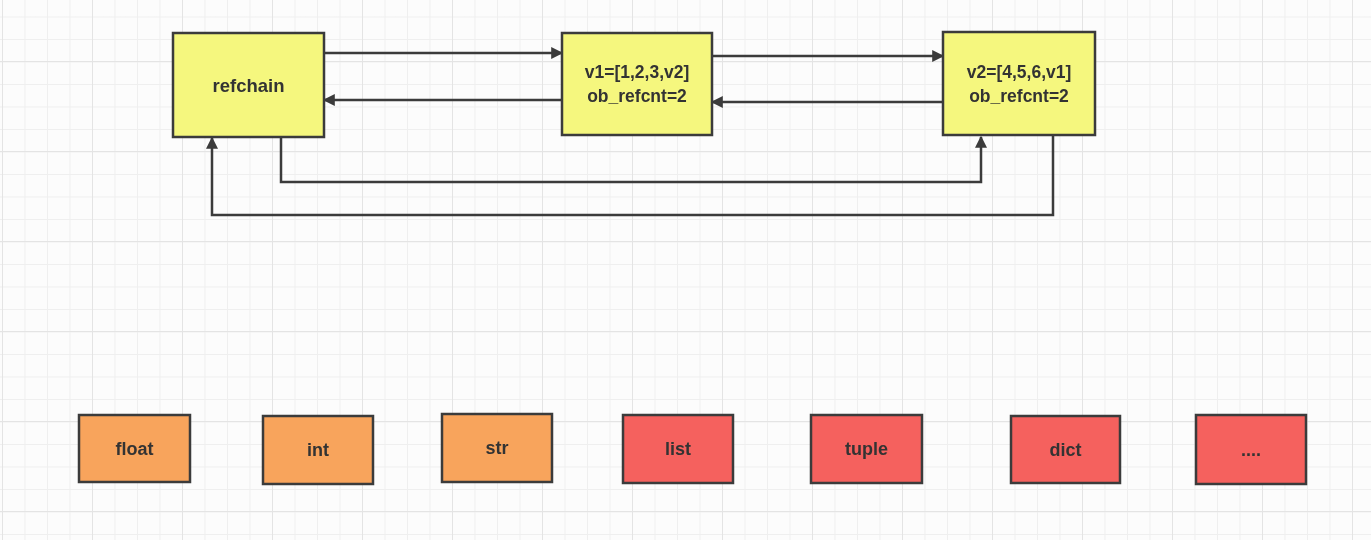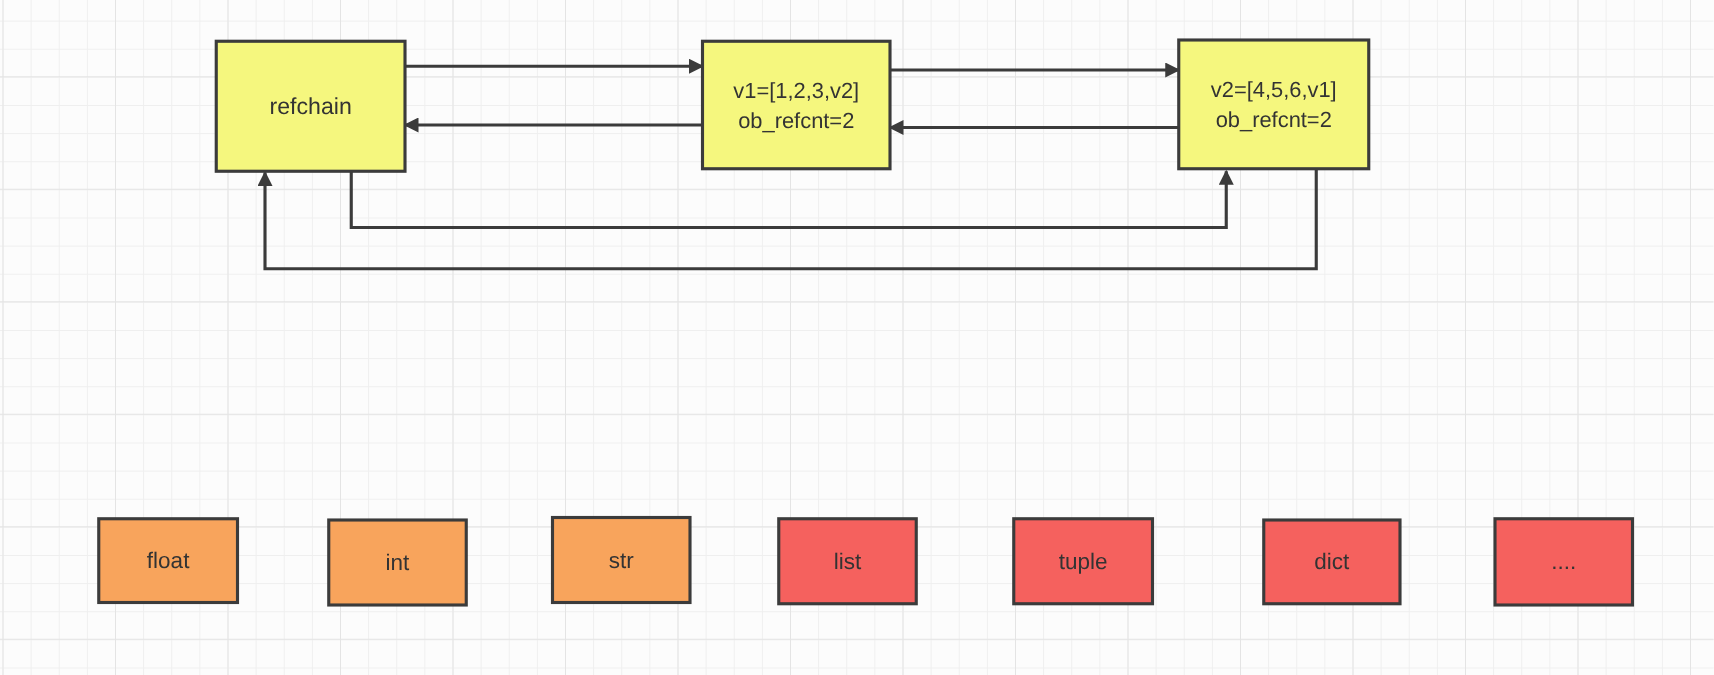--- a/index.html
+++ b/index.html
@@ -18,20 +18,21 @@
   .canvas{
     position:relative;width:1371px;height:540px;
     background-color:var(--bg);
     background-image:
       linear-gradient(to right, var(--grid-major) 1px, transparent 1px),
       linear-gradient(to bottom, var(--grid-major) 1px, transparent 1px),
       linear-gradient(to right, var(--grid-minor) 1px, transparent 1px),
       linear-gradient(to bottom, var(--grid-minor) 1px, transparent 1px);
     background-size:90px 90px, 90px 90px, 22.5px 22.5px, 22.5px 22.5px;
     background-position:2px 0, 0 61px, 2px 0, 0 16.5px;
+    font-weight:bold;
   }
   svg{position:absolute;left:0;top:0;display:block;}
   .node-rect{stroke:var(--border);stroke-width:2.5px;}
   .edge{fill:none;stroke:var(--border);stroke-width:2.5px;}
   .node-label{
     fill:var(--text);
     font-family:"Liberation Sans",sans-serif;
     text-anchor:middle;
   }
 </style>

